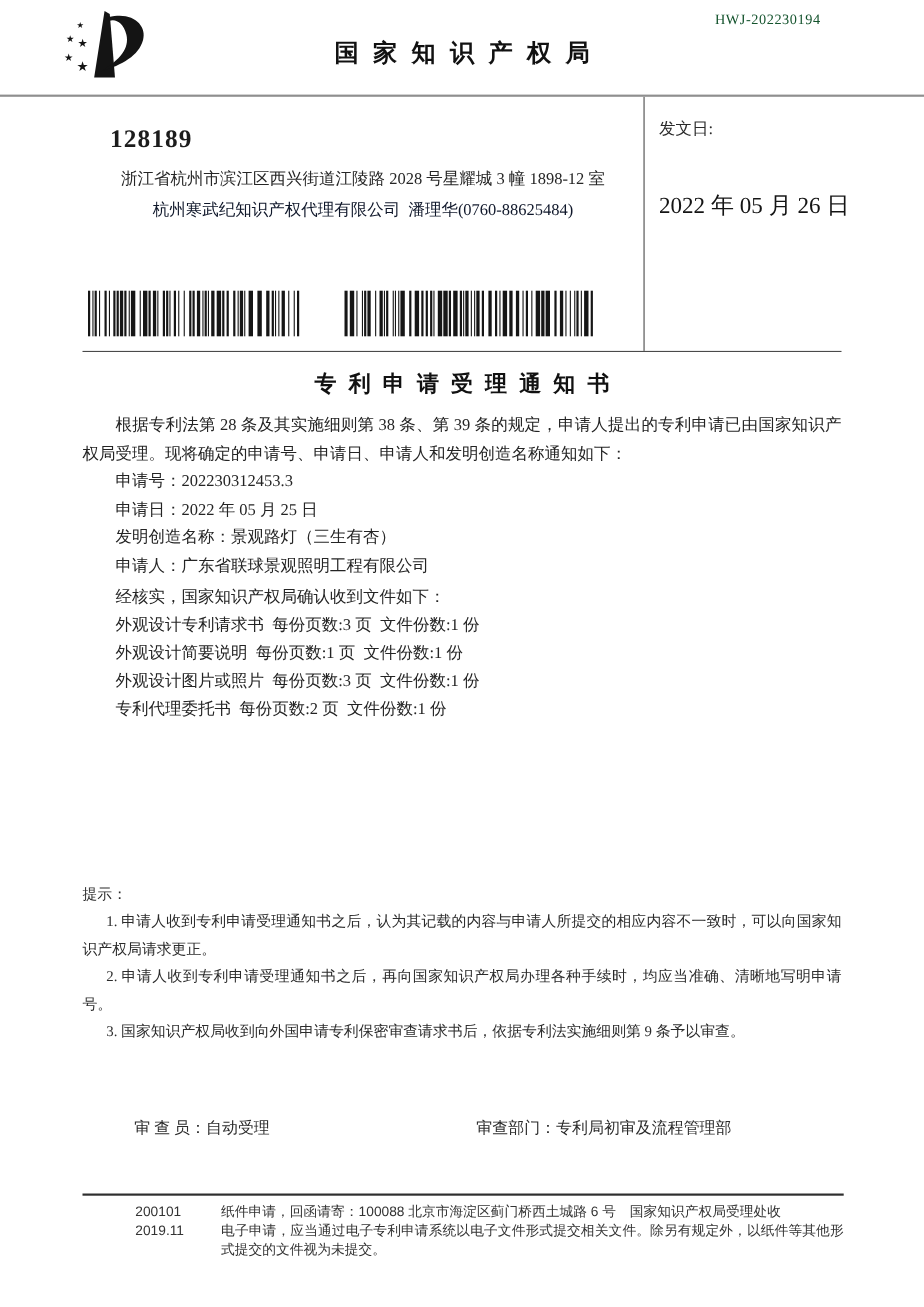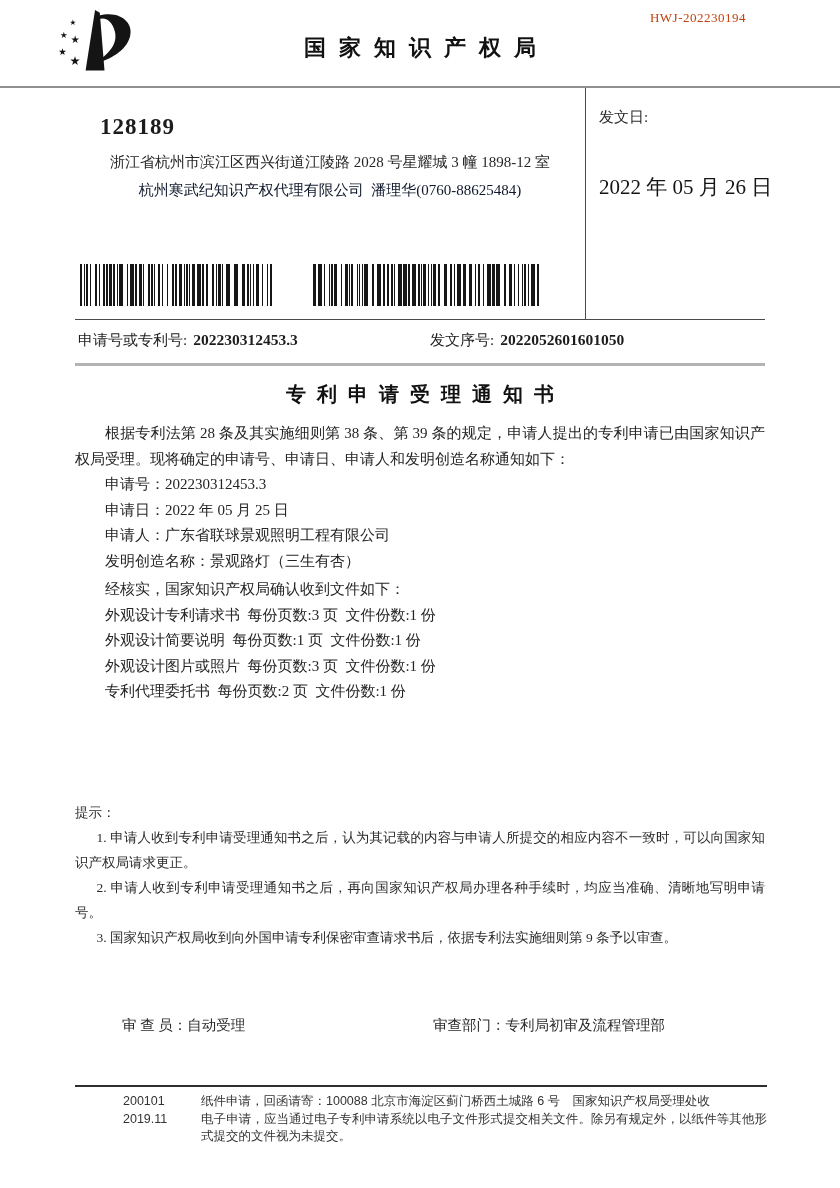--- a/index.html
+++ b/index.html
@@ -19,21 +19,21 @@
   .header { position:relative; height:88px; border-bottom:2px solid #8f8f8f; }
   .logo { position:absolute; left:56px; top:8px; width:80px; height:70px; }
   .org-title {
     padding-top:33px; text-align:center;
     font-family:"Liberation Sans","DejaVu Sans",sans-serif;
     font-weight:bold; font-size:22px; letter-spacing:13px; padding-left:13px;
     color:#111;
   }
   .ref-code {
     position:absolute; top:10px; right:94px;
-    font-size:13px; color:#c2410c; letter-spacing:0.5px;
+    font-size:13px; color:#14532d; letter-spacing:0.5px;
   }
 
   
   .info-section { display:flex; height:232px; border-bottom:1.5px solid #4a4a4a; }
   .info-left { flex:1; position:relative; }
   .postcode { margin:26px 0 0 25px; font-size:23px; font-weight:bold; letter-spacing:1px; }
   .addr-line1 { margin-top:13px; text-align:center; font-size:15px; color:#262626; }
   .addr-line2 { margin-top:9px; text-align:center; font-size:15px; color:#0f172a; white-space:pre-wrap; }
   .barcodes { position:absolute; left:5px; top:176px; display:flex; gap:37px; }
   .barcode { height:42px; display:flex; align-items:stretch; overflow:hidden; }
@@ -214,37 +214,29 @@
               <span style="width:2px;margin-right:1px"></span>
             </div>
         </div>
       </div>
       <div class="info-right">
         <div class="dispatch-label">发文日:</div>
         <div class="dispatch-date">2022 年 05 月 26 日</div>
       </div>
     </div>
 
-    <div class="numbers-row">
-      <div class="num-pair pair-app">
-        <span>申请号或专利号:</span><span class="num-value">202230312453.3</span>
-      </div>
-      <div class="num-pair pair-serial">
-        <span>发文序号:</span><span class="num-value">2022052601601050</span>
-      </div>
-    </div>
 
     <div class="notice-title">专利申请受理通知书</div>
 
     <div class="body-text">
       <p class="intro">根据专利法第 28 条及其实施细则第 38 条、第 39 条的规定，申请人提出的专利申请已由国家知识产权局受理。现将确定的申请号、申请日、申请人和发明创造名称通知如下：</p>
       <p class="field-line">申请号：202230312453.3</p>
       <p class="field-line">申请日：2022 年 05 月 25 日</p>
+      <p class="field-line">发明创造名称：景观路灯（三生有杏）</p>
       <p class="field-line">申请人：广东省联球景观照明工程有限公司</p>
-      <p class="field-line">发明创造名称：景观路灯（三生有杏）</p>
       <p class="confirm-line">经核实，国家知识产权局确认收到文件如下：</p>
       <p class="doc-line">外观设计专利请求书  每份页数:3 页  文件份数:1 份</p>
       <p class="doc-line">外观设计简要说明  每份页数:1 页  文件份数:1 份</p>
       <p class="doc-line">外观设计图片或照片  每份页数:3 页  文件份数:1 份</p>
       <p class="doc-line">专利代理委托书  每份页数:2 页  文件份数:1 份</p>
     </div>
   </div>
 
   <div class="sec-tips">
     <p>提示：</p>

